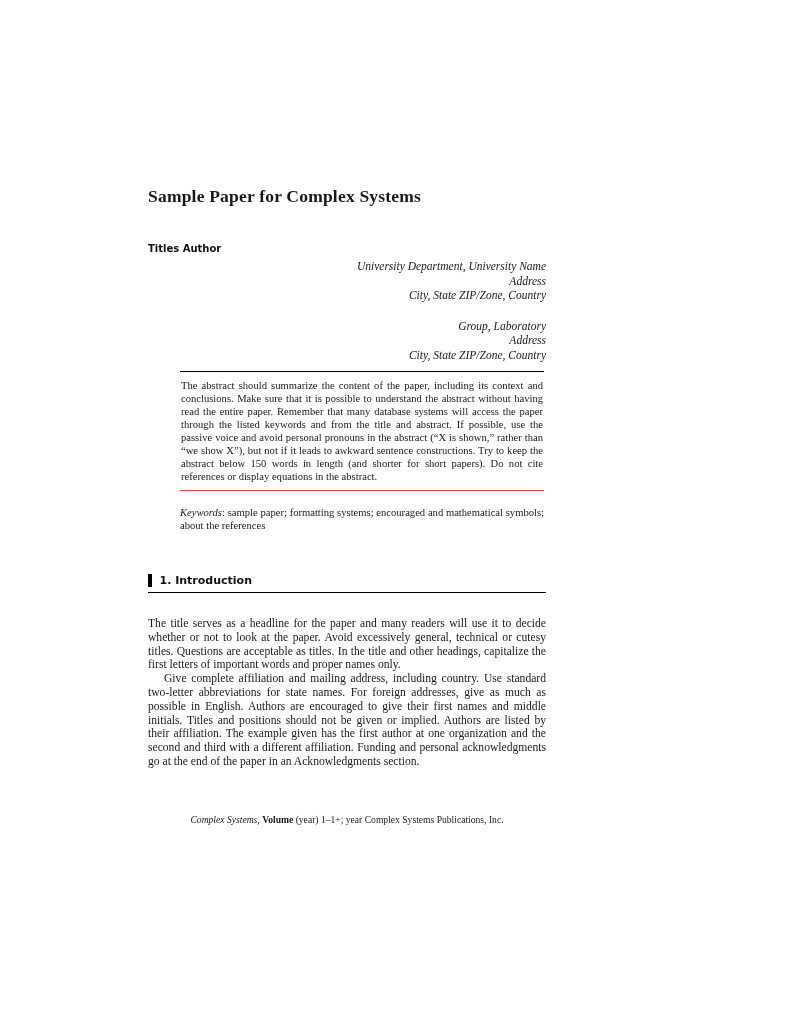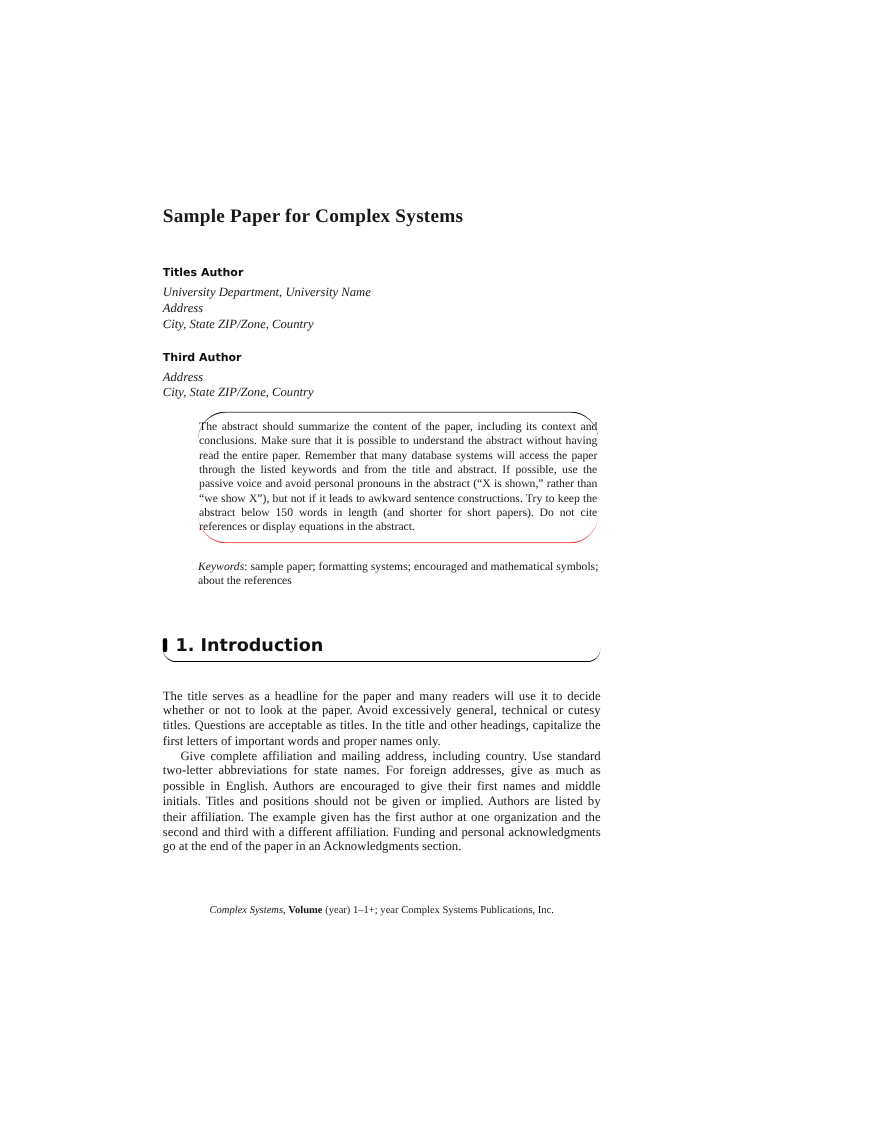--- a/index.html
+++ b/index.html
@@ -1,15 +1,15 @@
 <!DOCTYPE html>
 <html><head>
 <meta charset="utf-8">
 <style>
-  * { box-sizing: border-box; margin: 0; padding: 0; border-radius: 26px; }
+  * { box-sizing: border-box; margin: 0; padding: 0; }
   html, body { background: #ffffff; }
   .page {
     position: relative;
     width: 794px;
     height: 1028px;
     background: #ffffff;
     font-family: "Liberation Serif", serif;
     color: #181818;
     overflow: hidden;
   }
@@ -35,21 +35,21 @@
     font-size: 10px;
     font-weight: bold;
     line-height: 14px;
     color: #101010;
   }
   .affil {
     font-style: italic;
     font-size: 11.5px;
     line-height: 14.5px;
   }
-  .affil-group { margin-top: 3px; }
+  .affil-group { margin-top: 3px; text-align: right; }
   .abstract-wrap {
     margin-top: 9px;
     margin-left: 32px;
     width: 364px;
     border-top: 1px solid #000;
     border-bottom: 1px solid #ef4444;
     padding: 7px 1px 7px 1px;
   }
   .abstract-text {
     font-size: 10.6px;
@@ -74,21 +74,21 @@
   }
   .section-bar {
     display: inline-block;
     width: 3.5px;
     height: 13px;
     background: #000;
     margin-right: 8px;
   }
   .section-title {
     font-family: "DejaVu Sans", sans-serif;
-    font-size: 16px;
+    font-size: 11px;
     font-weight: bold;
     color: #101010;
   }
   .body-par {
     font-size: 11.6px;
     line-height: 13.8px;
     text-align: justify;
   }
   .body-par.first { margin-top: 24px; }
   .body-par.indent { text-indent: 16px; }
@@ -114,22 +114,22 @@
     <div class="author-block first">
       <div class="author-name">Titles Author</div>
       <div class="affil-group">
         <div class="affil">University Department, University Name</div>
         <div class="affil">Address</div>
         <div class="affil">City, State ZIP/Zone, Country</div>
       </div>
     </div>
 
     <div class="author-block second">
-      <div class="author-name">Third Author</div>
       <div class="affil-group">
+        <div class="affil">Group, Laboratory</div>
         <div class="affil">Address</div>
         <div class="affil">City, State ZIP/Zone, Country</div>
       </div>
     </div>
 
     <div class="abstract-wrap">
       <p class="abstract-text">The abstract should summarize the content of the paper, including its context and conclusions.  Make sure that it is possible to understand the abstract without having read the entire paper.  Remember that many database systems will access the paper through the listed keywords and from the title and abstract.  If possible, use the passive voice and avoid personal pronouns in the abstract (“X is shown,” rather than “we show X”), but not if it leads to awkward sentence constructions.  Try to keep the abstract below 150 words in length (and shorter for short papers).  Do not cite references or display equations in the abstract.</p>
     </div>
 
     <p class="keywords"><span class="kw-label">Keywords</span><span>: sample paper; formatting systems; encouraged and mathematical symbols; about the references</span></p>

